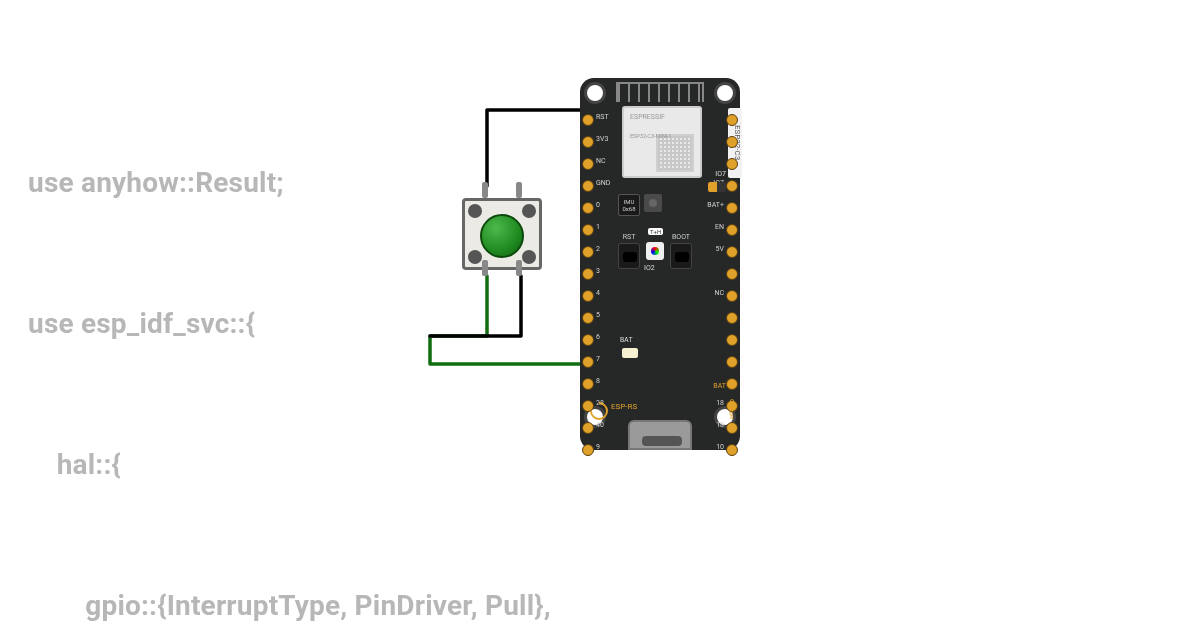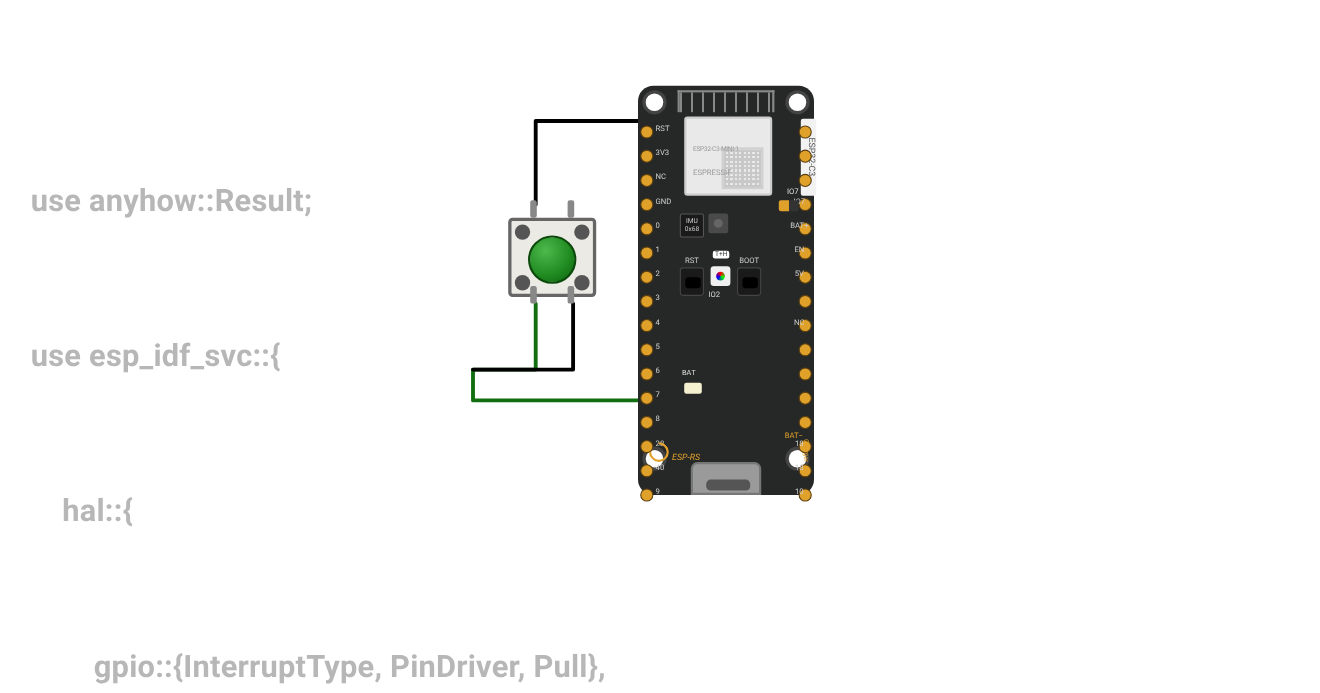--- a/index.html
+++ b/index.html
@@ -62,21 +62,20 @@
     background: #e9e9e9;
     border: 2px solid #ccc;
     border-radius: 3px;
   }
   .module-logo {
     position: absolute;
     left: 6px; top: 6px;
     font-size: 7px;
     color: #999;
     line-height: 1;
-    margin-top: 40px;
   }
   .module-name {
     position: absolute;
     left: 6px; top: 24px;
     font-size: 6px;
     color: #999;
     letter-spacing: -0.3px;
   }
   .qr {
     position: absolute;
@@ -117,21 +116,21 @@
   }
   .pin-labels {
     position: absolute;
     font-size: 7px;
     color: #d0d0d0;
     display: flex;
     flex-direction: column;
     gap: 15px;
   }
   .pin-labels.left  { left: 16px;  top: 36px; }
-  .pin-labels.right { right: 5px; top: 36px; text-align: center; }
+  .pin-labels.right { right: 16px; top: 36px; text-align: right; }
   .pin-labels span { height: 7px; line-height: 7px; }
 
   .chip-row {
     position: absolute;
     left: 38px; top: 116px;
     display: flex; gap: 4px;
     font-size: 7px; color: #ddd;
   }
   .imu-chip {
     width: 22px; height: 22px;
@@ -226,38 +225,38 @@
   .usb::after{
     content:'';
     position:absolute; left:12px; top:14px;
     width:40px; height:10px;
     background:#555; border-radius:4px;
   }
 
   .esp-rs {
     position:absolute; left:10px; bottom:30px;
     font-size:8px; color:#e0a12a;
-    display:flex; align-items:flex-end; gap:3px;font-style:italic;
+    display:flex; align-items:flex-start; gap:3px;
   }
   .esp-rs::before{
     content:'';
     width:14px; height:14px;
     border:2px solid #e0a12a;
     border-radius:50%;
     border-left-color:transparent;
     transform:rotate(45deg);
   }
 
   .charger-label{
     position:absolute; right:4px; bottom:30px;
     font-size:6px; color:#e0a12a;
     writing-mode:vertical-rl;
   }
   .bat-minus{
-    position:absolute; right:10px; bottom:50px;
+    position:absolute; right:10px; bottom:60px;
     font-size:7px; color:#e0a12a;
   }
   .io7-box{
     position:absolute; right:14px; top:104px;
     width:18px; height:10px;
     background: linear-gradient(90deg,#e0a12a 50%, #333 50%);
     border-radius:2px;
   }
   .io7-label{
     position:absolute; right:14px; top:92px;

